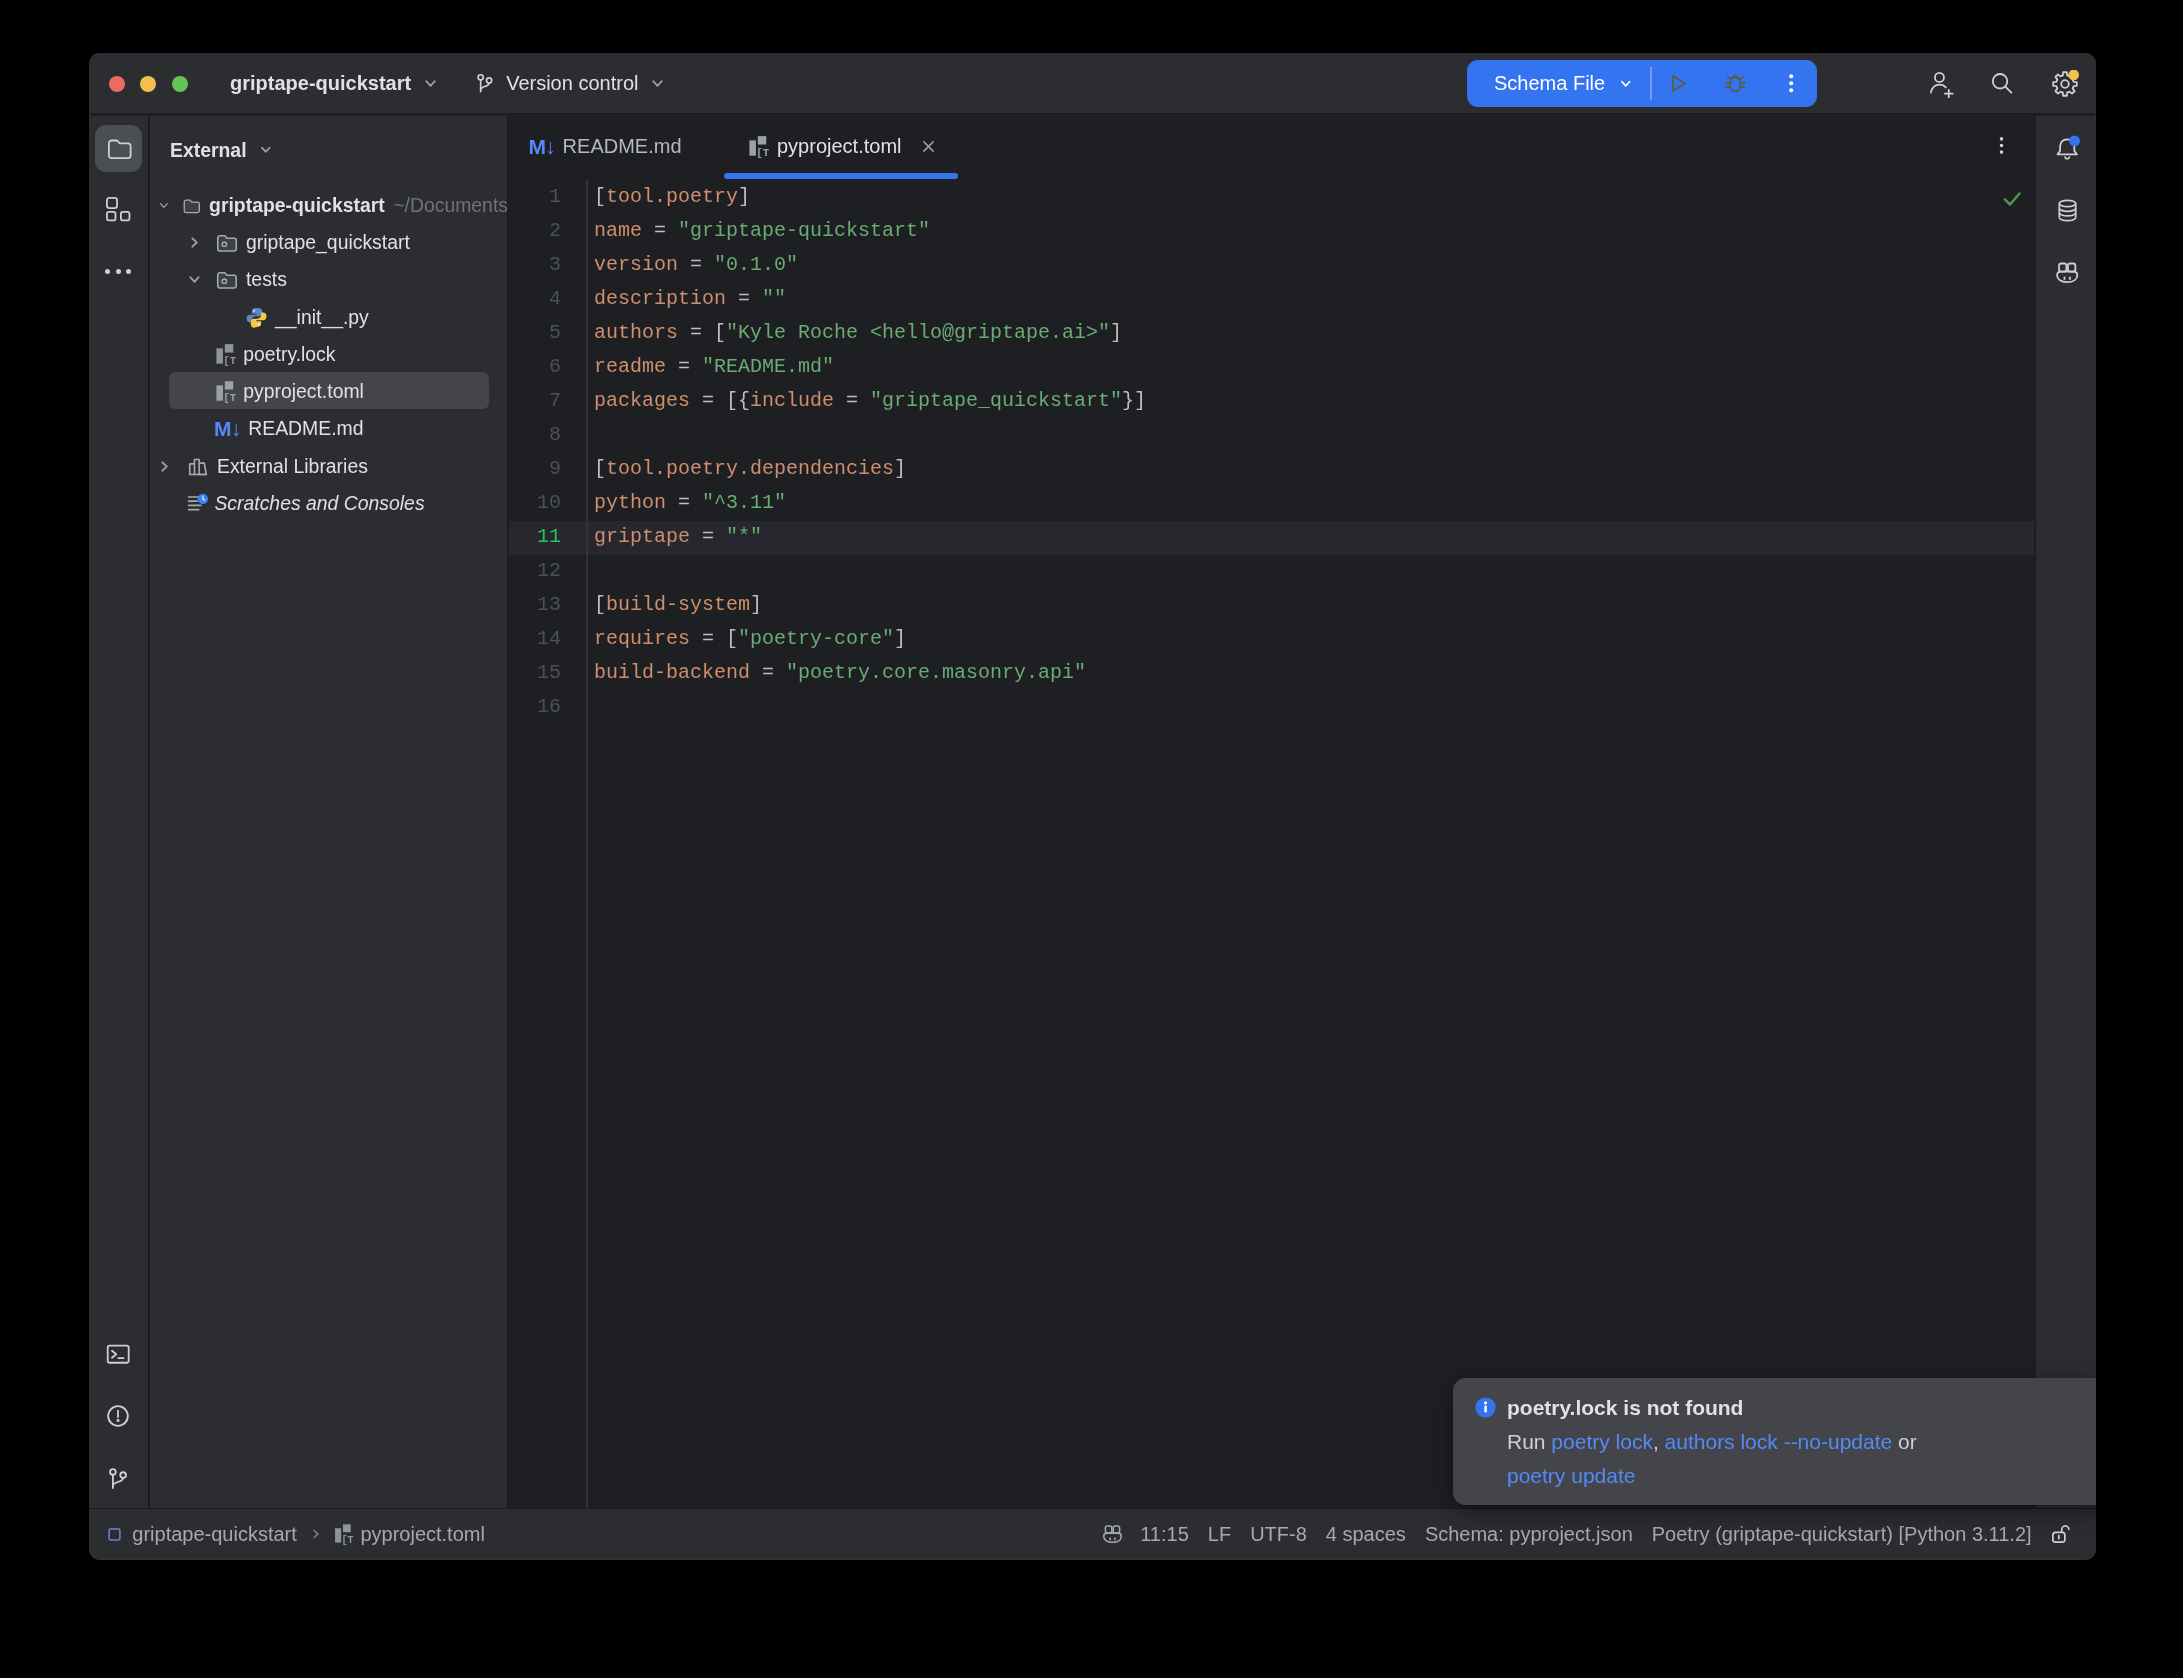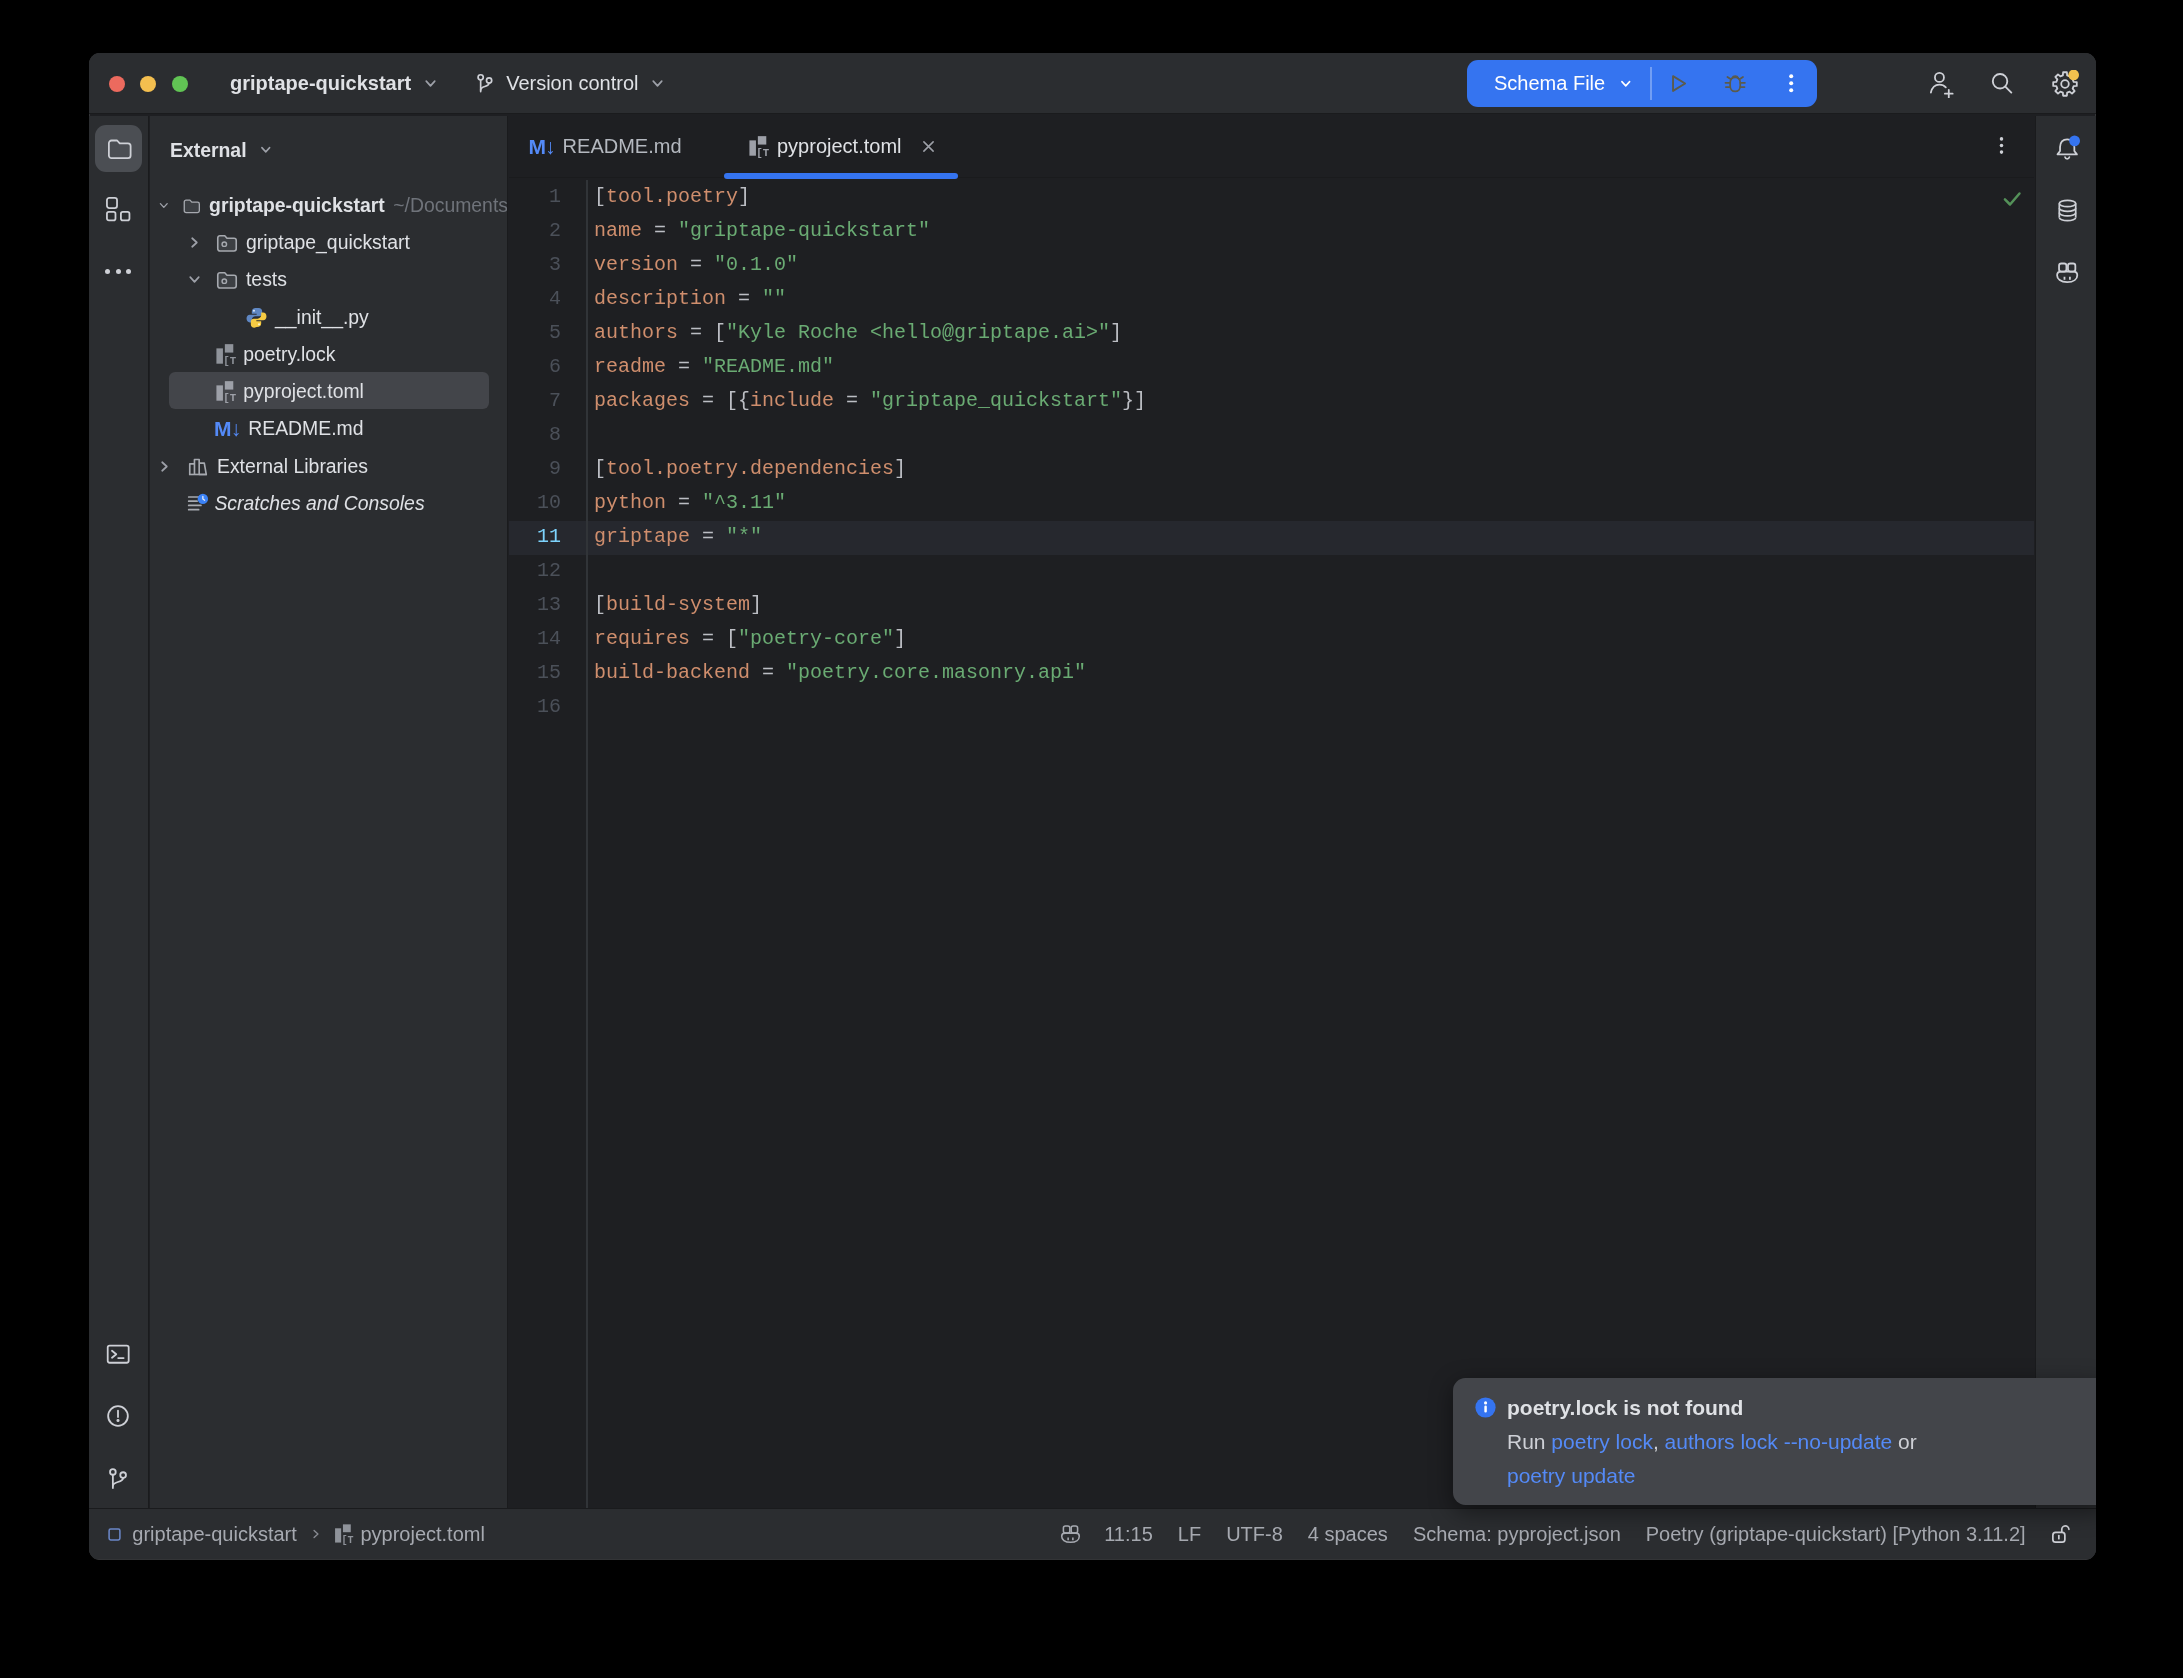--- a/index.html
+++ b/index.html
@@ -247,21 +247,21 @@
             <circle cx="17" cy="8" r="2.4"></circle>
             <circle cx="17" cy="17" r="2.4"></circle>
             <circle cx="17" cy="26" r="2.4"></circle>
           </g>
         </svg>
     </div>
     <svg class="abs" style="left:1492px; top:72px;" width="22" height="22" viewBox="0 0 28 28">
         <path d="M5 14.5 l6.5 6.5 L23.5 7" stroke="#549159" stroke-width="3.2" fill="none" stroke-linecap="round" stroke-linejoin="round"></path>
       </svg>
     <div class="abs" style="left:77px; top:64px; width:1.6px; height:1329px; background:#313438;"></div>
-    <div class="abs ln" style="left:0; top:64px; width:52px;">1<br>2<br>3<br>4<br>5<br>6<br>7<br>8<br>9<br>10<br><span style="color:#7dd3fc;">11</span><br>12<br>13<br>14<br>15<br>16</div>
+    <div class="abs ln" style="left:0; top:64px; width:52px;">1<br>2<br>3<br>4<br>5<br>6<br>7<br>8<br>9<br>10<br><span style="color:#22c55e;">11</span><br>12<br>13<br>14<br>15<br>16</div>
     <div class="abs code" style="left:85px; top:64px;"><span class="c">[</span><span class="o">tool.poetry</span><span class="c">]</span>
 <span class="o">name</span><span class="c"> = </span><span class="g">"griptape-quickstart"</span>
 <span class="o">version</span><span class="c"> = </span><span class="g">"0.1.0"</span>
 <span class="o">description</span><span class="c"> = </span><span class="g">""</span>
 <span class="o">authors</span><span class="c"> = [</span><span class="g">"Kyle Roche &lt;hello@griptape.ai&gt;"</span><span class="c">]</span>
 <span class="o">readme</span><span class="c"> = </span><span class="g">"README.md"</span>
 <span class="o">packages</span><span class="c"> = [{</span><span class="o">include</span><span class="c"> = </span><span class="g">"griptape_quickstart"</span><span class="c">}]</span>
 
 <span class="c">[</span><span class="o">tool.poetry.dependencies</span><span class="c">]</span>
 <span class="o">python</span><span class="c"> = </span><span class="g">"^3.11"</span>
@@ -306,21 +306,21 @@
       <svg width="14" height="14" viewBox="0 0 22 22" style="margin:0 11px 0 12.4px;">
           <path d="M8 5.5l6 5.5-6 5.5" stroke="#888B92" stroke-width="2.2" fill="none" stroke-linecap="round" stroke-linejoin="round"></path>
         </svg>
       <svg width="20" height="22" viewBox="0 0 28 30" style="font-size:26px">
           <rect x="1.5" y="7" width="8.5" height="20" fill="#8F939A"></rect>
           <rect x="12.5" y="1.5" width="11" height="11" fill="#8F939A"></rect>
           <text x="10.5" y="28" font-family="Liberation Mono, monospace" font-size="14" font-weight="bold" fill="#8F939A">[T]</text>
         </svg>
       <span style="margin-left:6.2px;">pyproject.toml</span>
     </div>
-    <div class="row" style="right:23px; top:0; height:50px; color:#A6A9B0; font-size:20px; gap:25px;">
+    <div class="row" style="right:23px; top:0; height:50px; color:#A6A9B0; font-size:20px; gap:19px;">
       <svg width="23" height="23" viewBox="0 0 34 34" style="margin-right:-3.1px;">
           <g stroke="#A6A9B0" stroke-width="2.3" fill="none" stroke-linejoin="round">
             <rect x="6.5" y="4.5" width="9.5" height="10.5" rx="3"></rect>
             <rect x="18" y="4.5" width="9.5" height="10.5" rx="3"></rect>
             <path d="M4 19.5 c0-2.8 2.2-4.5 5-4.5 h16 c2.8 0 5 1.7 5 4.5 c0 5-4.5 9-13 9 s-13-4-13-9 z"></path>
             <path d="M13.5 21.5 v4 M20.5 21.5 v4"></path>
           </g>
         </svg>
       <span>11:15</span>
       <span>LF</span>

